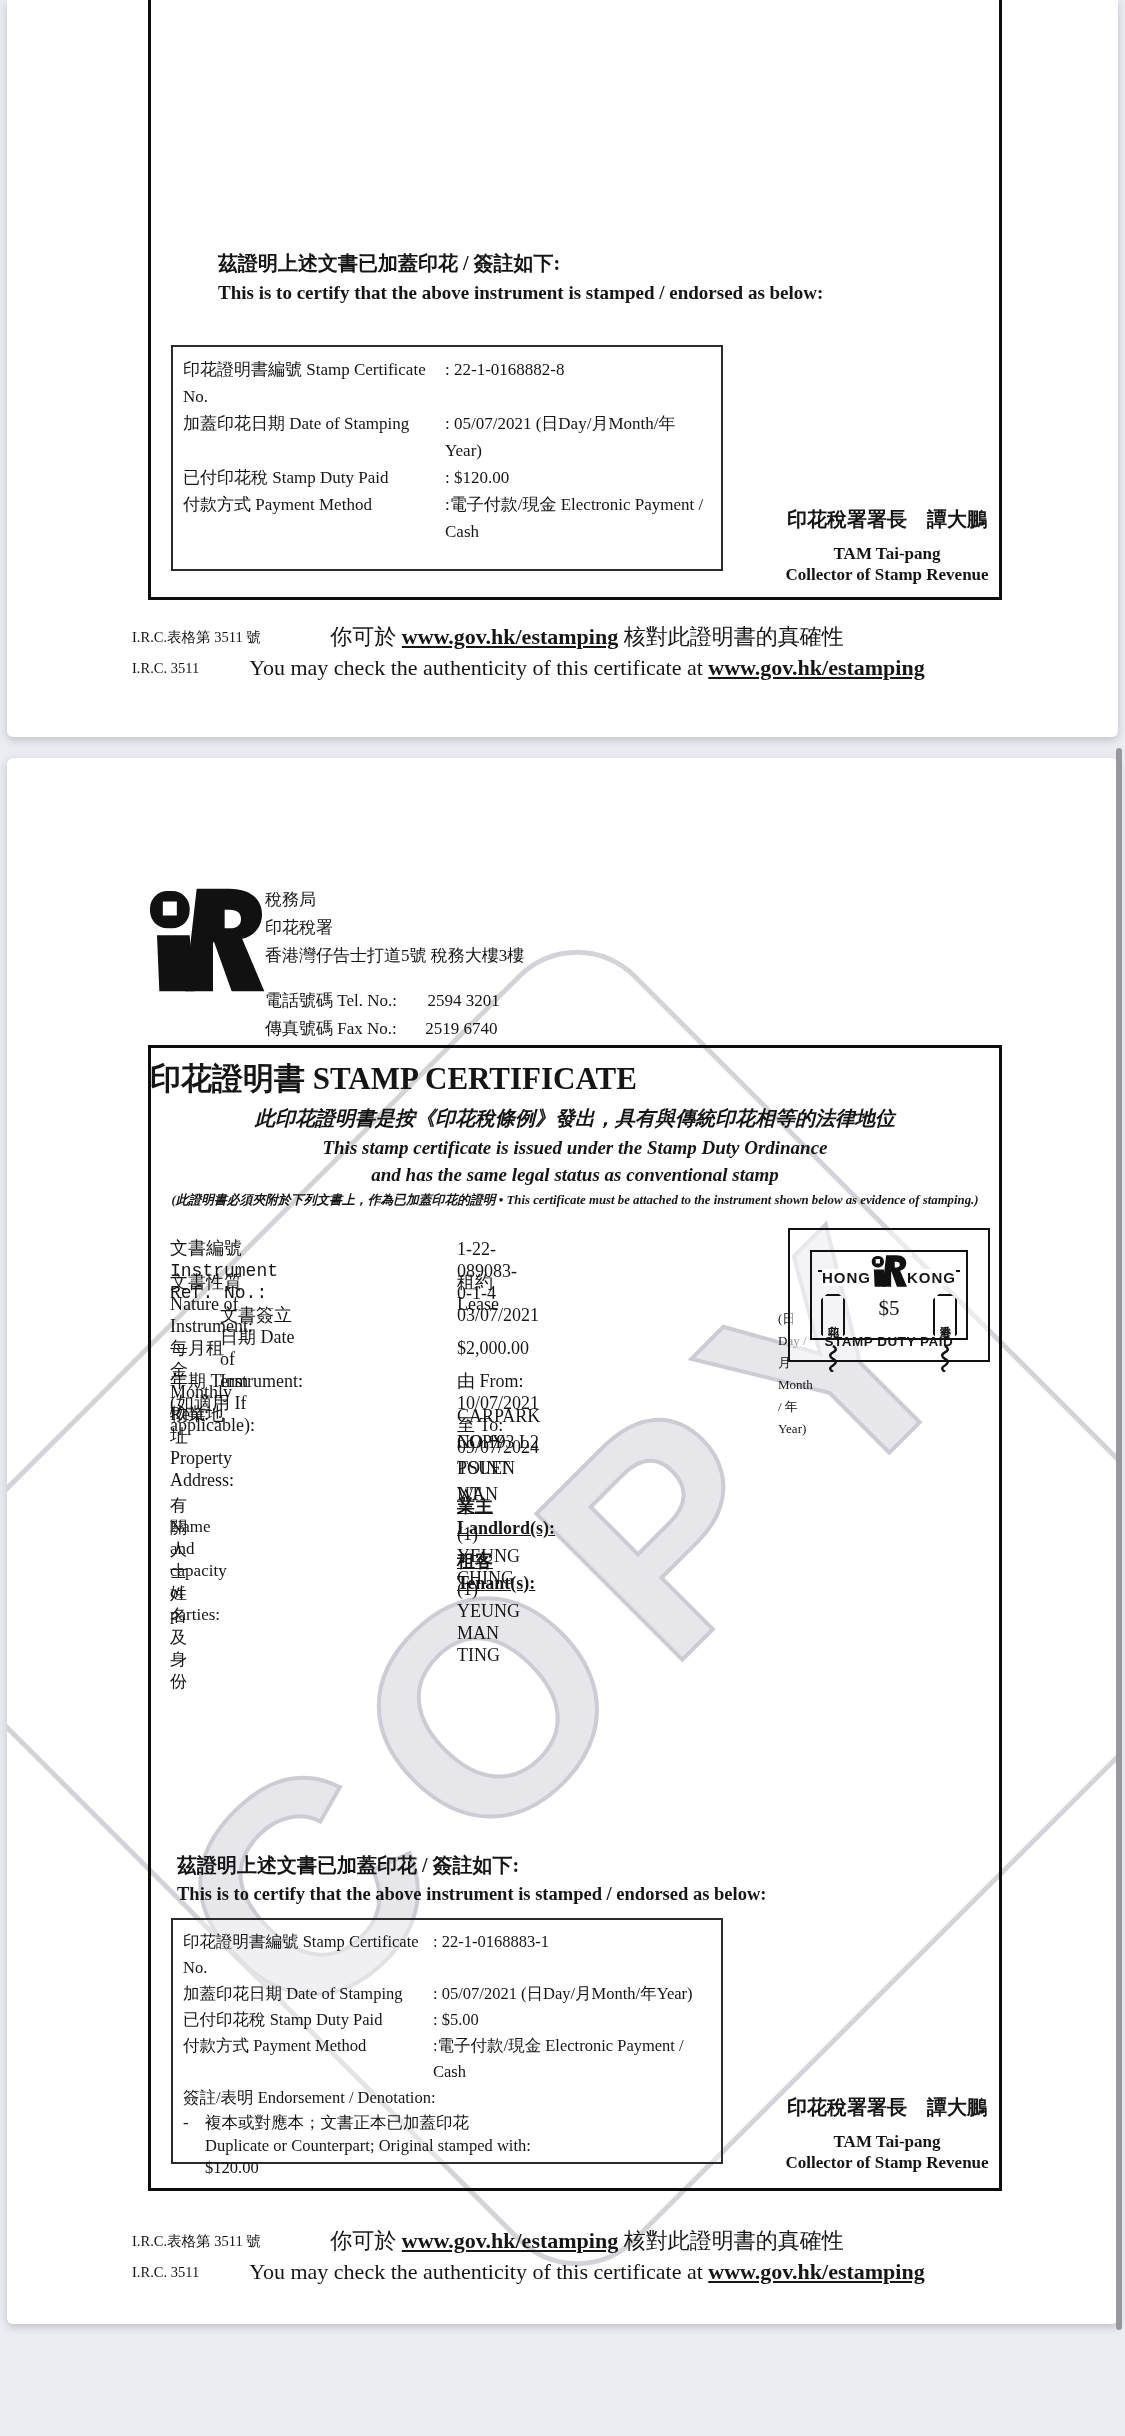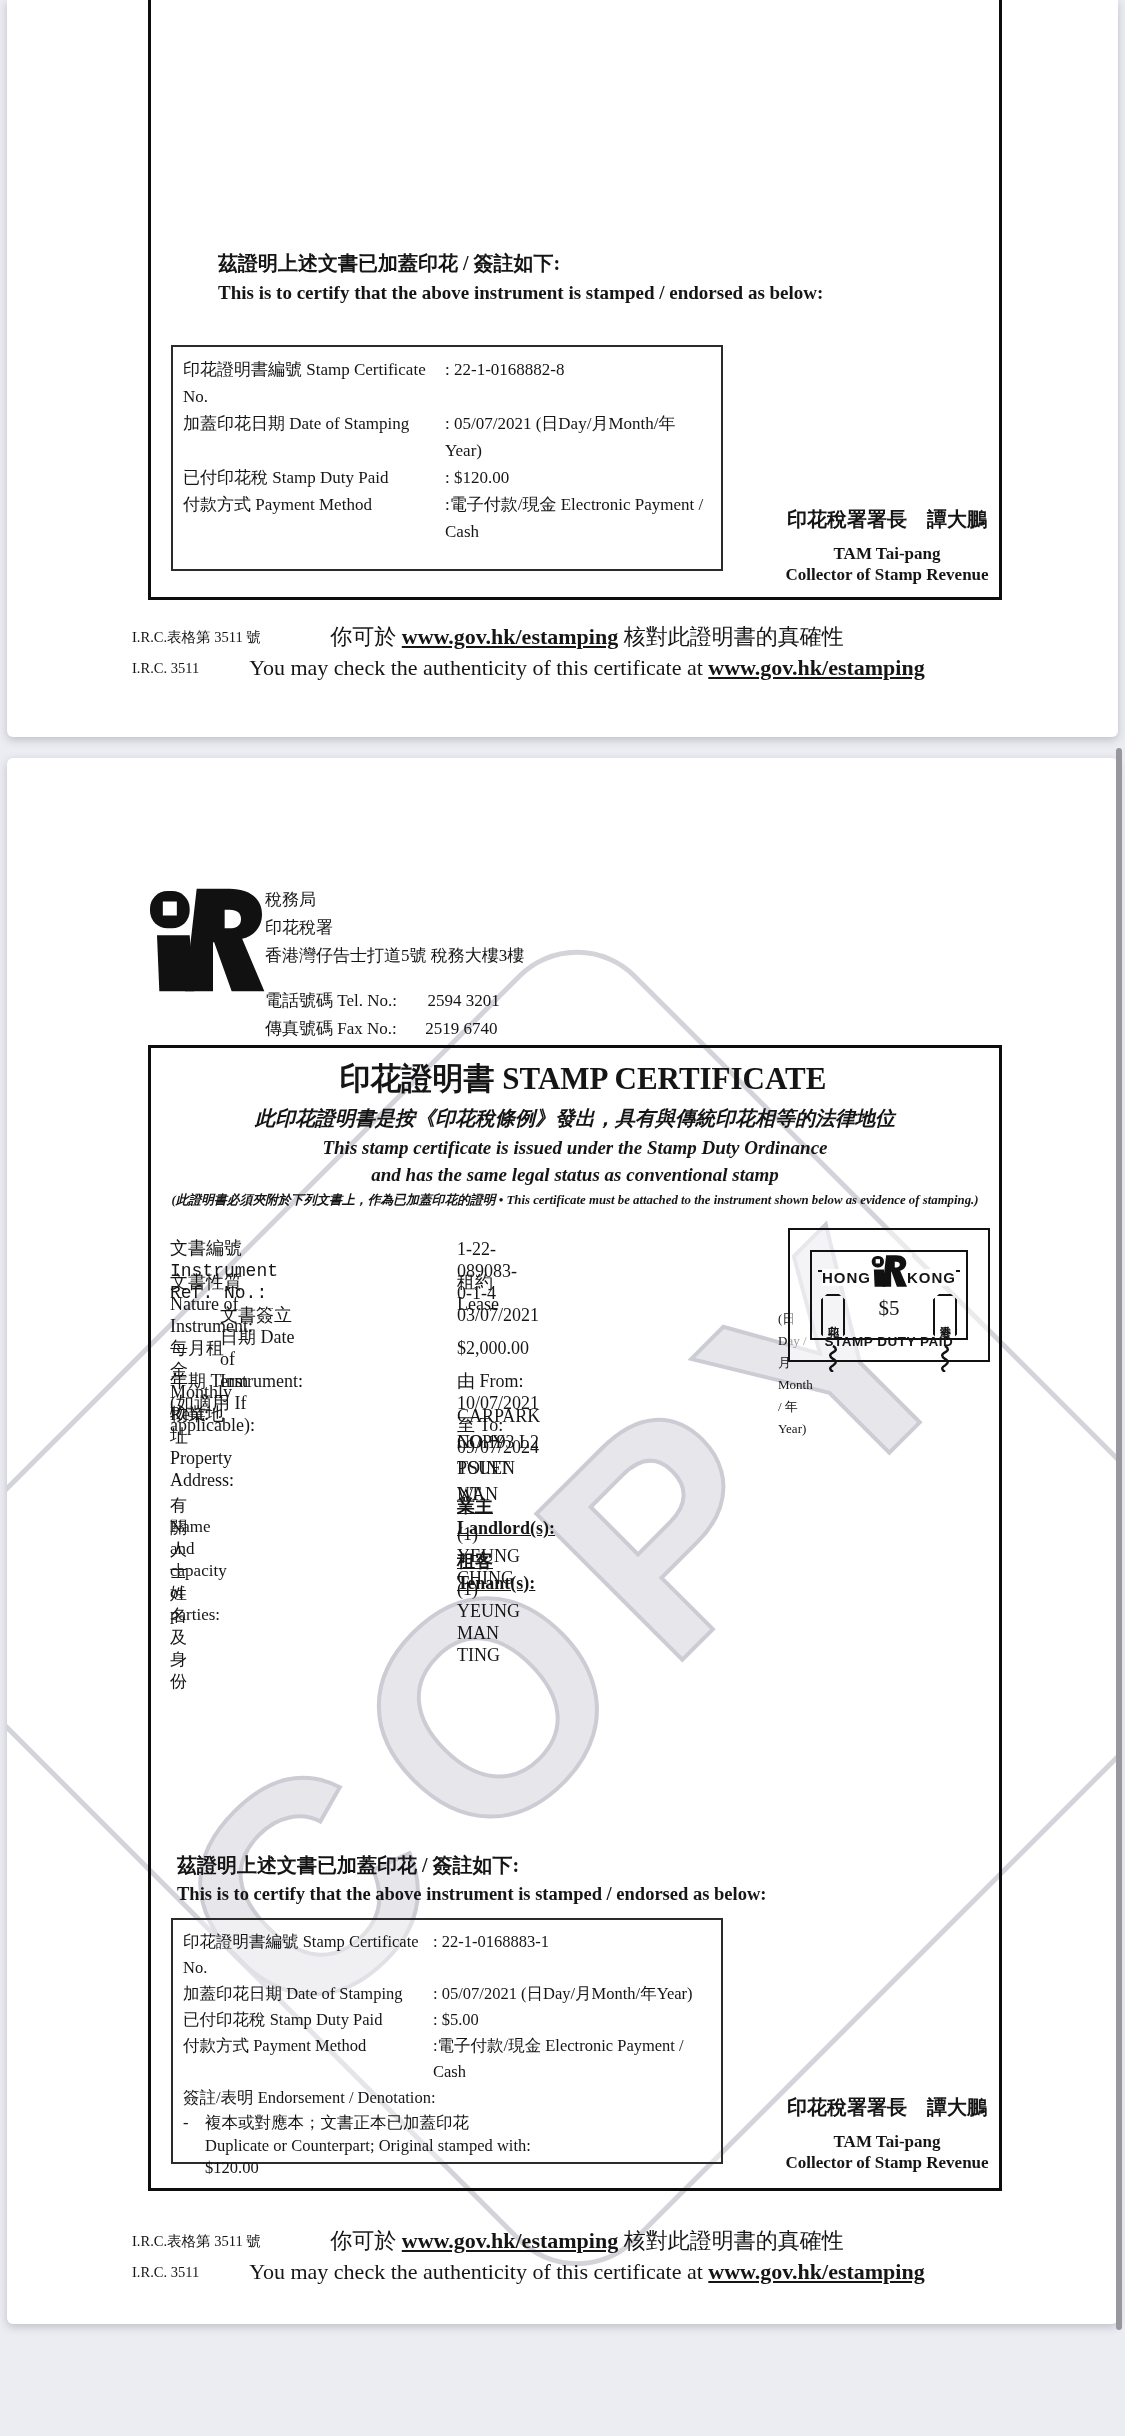--- a/index.html
+++ b/index.html
@@ -101,21 +101,21 @@
     <div class="hdrline">
       <span>傳真號碼 Fax No.:</span>
       <span style="display:inline-block; width:20px;"></span>
       <span>2519 6740</span>
     </div>
   </div>
 
 
   <div class="cert-border" style="left:141px; top:287px; width:854px; height:1146px; z-index:1;"></div>
 
-  <div class="abs bold" style="left:149px; top:300px; width:854px; text-align:center; font-size:31px; z-index:1;">印花證明書  STAMP CERTIFICATE</div>
+  <div class="abs bold" style="left:143px; top:300px; width:854px; text-align:left; font-size:31px; z-index:1;">印花證明書  STAMP CERTIFICATE</div>
   <div class="abs bold" style="left:141px; top:347px; width:854px; text-align:center; font-size:20px; font-style:italic; z-index:1;">此印花證明書是按《印花稅條例》發出，具有與傳統印花相等的法律地位</div>
   <div class="abs bold" style="left:141px; top:379px; width:854px; text-align:center; font-size:19px; font-style:italic; z-index:1;">This stamp certificate is issued under the Stamp Duty Ordinance</div>
   <div class="abs bold" style="left:141px; top:406px; width:854px; text-align:center; font-size:19px; font-style:italic; z-index:1;">and has the same legal status as conventional stamp</div>
   <div class="abs bold" style="left:145px; top:434px; width:846px; text-align:center; font-size:12.8px; font-style:italic; z-index:1;">(此證明書必須夾附於下列文書上，作為已加蓋印花的證明 • This certificate must be attached to the instrument shown below as evidence of stamping.)</div>
 
   <div class="fieldrow" style="left:163px; top:480px; z-index:1;">
     <span class="abs" style="left:0;font-family:Liberation Mono, monospace;">文書編號 Instrument Ref. No.:</span>
     <span class="abs" style="left:287px;">1-22-089083-0-1-4</span>
   </div>
   <div class="fieldrow" style="left:163px; top:513px; z-index:1;">

